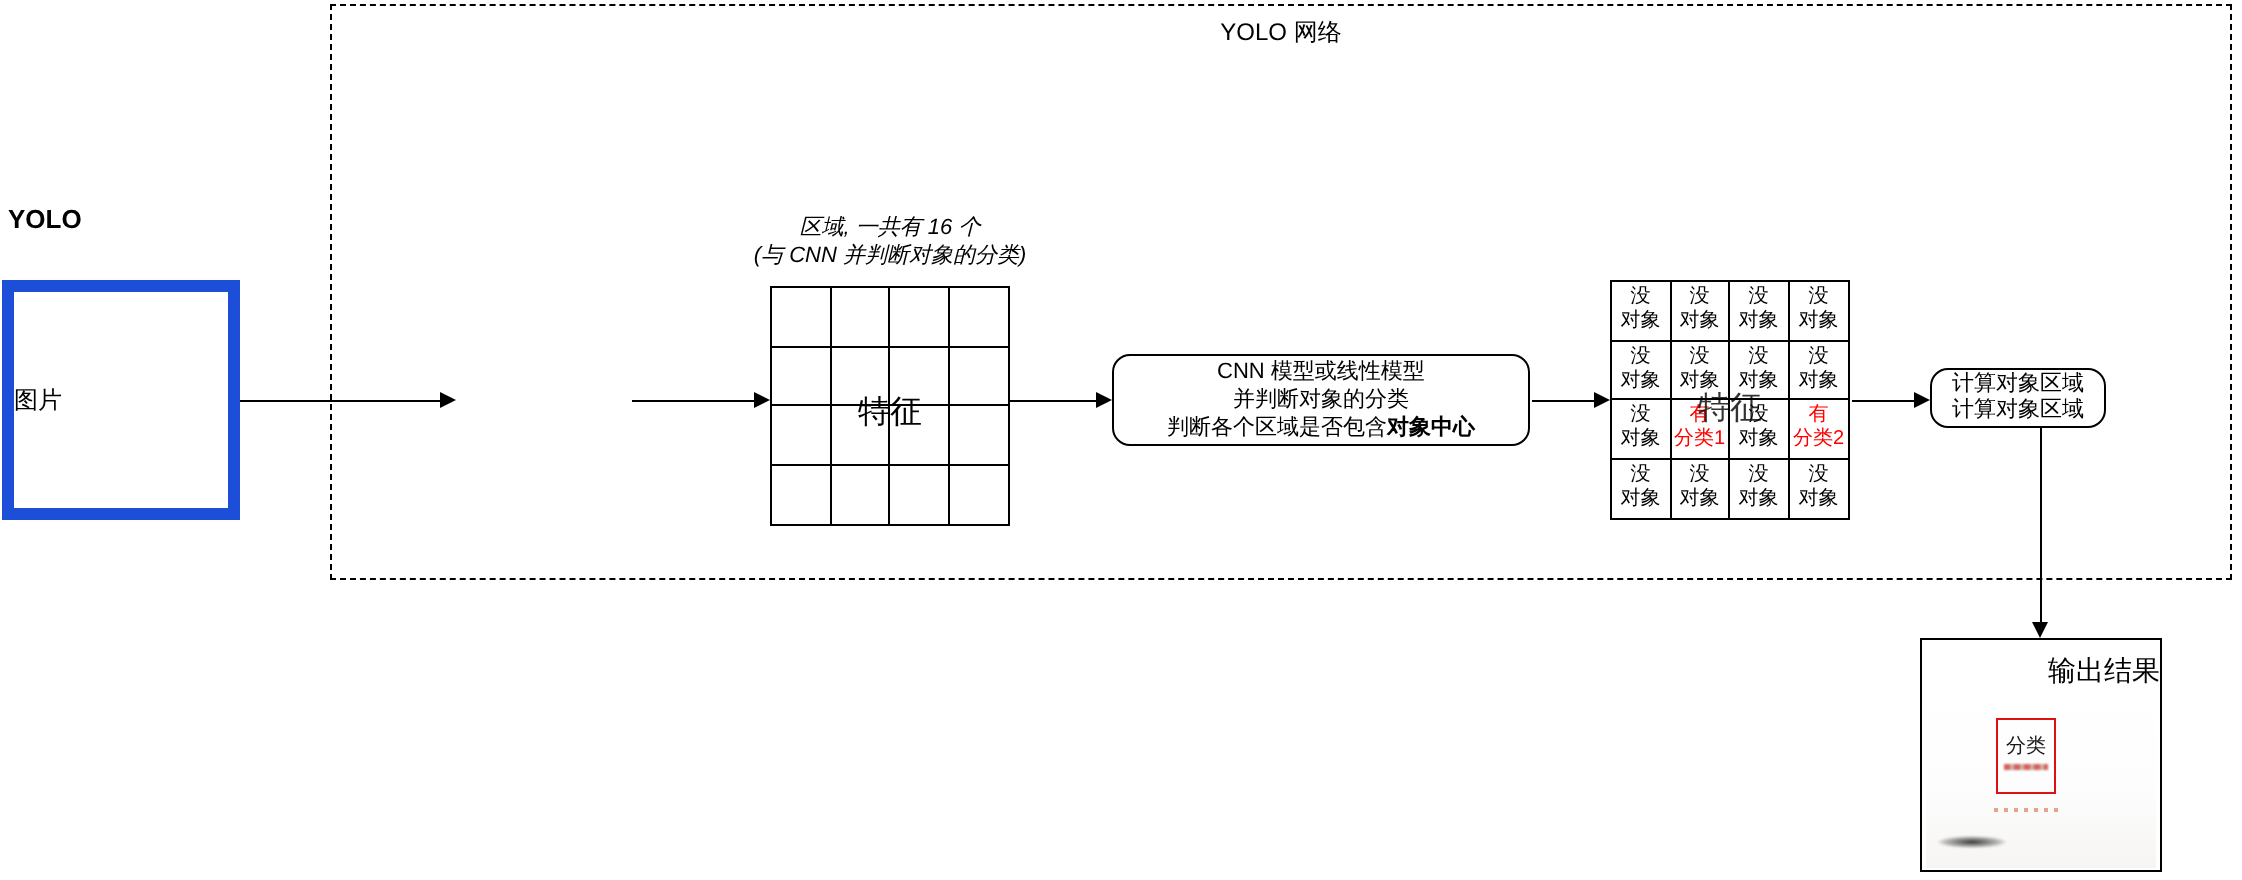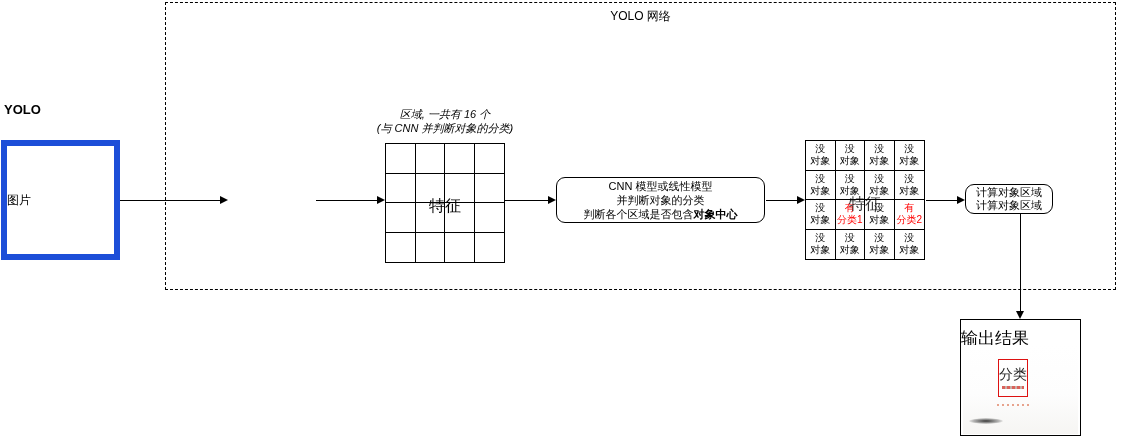--- a/index.html
+++ b/index.html
@@ -34,24 +34,24 @@
   .right-grid-label{left:805px;top:194px;width:120px;text-align:center;opacity:.8;}
   
   .grid-caption{position:absolute;left:330px;top:107px;width:230px;text-align:center;font-size:11px;line-height:14px;font-style:italic;}
   
   .hl{position:absolute;top:200px;height:1px;background:#000;}
   .ah-r{position:absolute;top:196px;width:0;height:0;border-left:8px solid #000;border-top:4.5px solid transparent;border-bottom:4.5px solid transparent;}
   .vl{position:absolute;left:1020px;width:1px;background:#000;}
   .ah-d{position:absolute;left:1016px;width:0;height:0;border-top:8px solid #000;border-left:4.5px solid transparent;border-right:4.5px solid transparent;}
   
   .output-box{position:absolute;left:960px;top:319px;width:121px;height:117px;border:1px solid #000;box-sizing:border-box;background:#fff;}
-  .output-title{position:absolute;left:0;top:7px;width:100%;text-align:left;font-size:17px;}
+  .output-title{position:absolute;left:0;top:7px;width:100%;text-align:right;font-size:14px;}
   .photo{position:absolute;left:2px;top:25px;width:115px;height:89px;background:linear-gradient(180deg,#ffffff 0%,#fdfdfd 55%,#f6f5f3 100%);}
   .bbox{position:absolute;left:37px;top:39px;width:30px;height:38px;border:1px solid var(--bbox-red,#dd1111);box-sizing:border-box;text-align:center;}
-  .bbox-label{display:block;margin-top:6px;font-size:14px;color:#1a1a1a;}
+  .bbox-label{display:block;margin-top:6px;font-size:10px;color:#1a1a1a;}
   .bbox-sub{display:block;margin:2px auto 0;width:22px;height:3px;background:repeating-linear-gradient(90deg,rgba(205,45,35,.75) 0 3px,rgba(120,60,40,.4) 3px 5px);filter:blur(.4px);}
   .photo-dots{position:absolute;left:36px;top:84px;width:33px;height:2px;background:repeating-linear-gradient(90deg,rgba(215,90,50,.55) 0 2px,transparent 2px 5px);}
   .photo-smudge{position:absolute;left:8px;top:98px;width:34px;height:6px;border-radius:50%;background:radial-gradient(ellipse at center,rgba(35,35,35,.9) 0%,rgba(70,70,70,.35) 55%,transparent 75%);filter:blur(.6px);}
 </style>
 </head>
 <body>
 
 <div id="canvas">
 
   <div class="net-container"></div>

